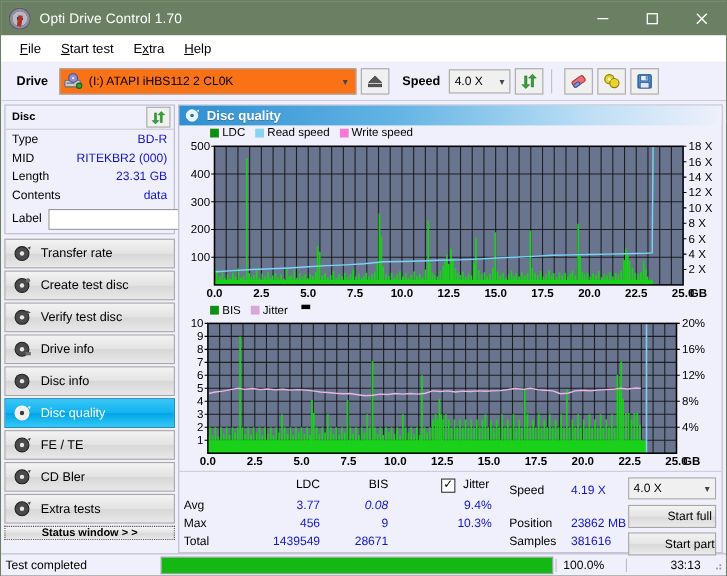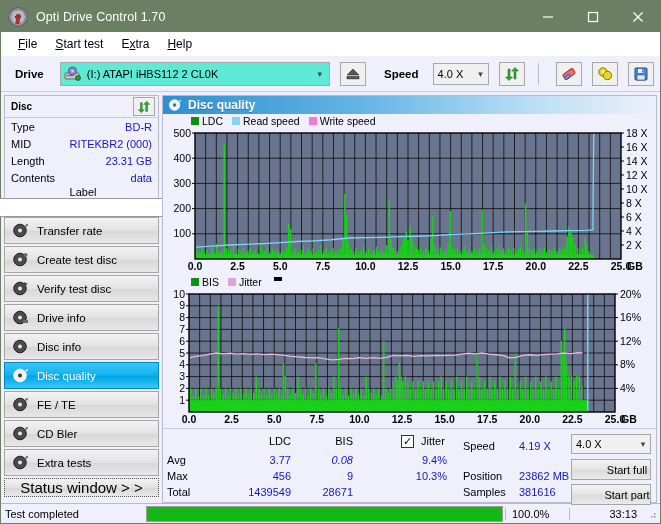--- a/index.html
+++ b/index.html
@@ -88,29 +88,28 @@
 
   
   #toolbar {
     height: 36px;
     background: #eff0fb;
     display: flex;
     align-items: center;
     padding: 0 6px;
     flex: 0 0 auto;
     border-bottom: 1px solid #c8c9da;
-    justify-content: space-between;
   }
   #drive-label {
     font-weight: bold; font-size: 11.5px; color: #000;
     margin-left: 8px; margin-right: 10px;
   }
   #drive-combo {
     width: 270px; height: 24px;
-    background: #5eead4;
+    background: #f97316;
     border: 1px solid #a8a8a8;
     display: flex; align-items: center;
     padding: 0 2px 0 3px;
   }
   #drive-combo-icon {
     width: 18px; height: 16px; flex: 0 0 auto; margin-right: 5px;
     position: relative;
   }
   #drive-combo-text {
     flex: 1 1 auto; font-size: 11px; color: #000;
@@ -176,21 +175,21 @@
     width: 22px; height: 19px; background:#f0f0f0; border:1px solid #a8a8a8;
     display:flex;align-items:center;justify-content:center;
   }
   .disc-row {
     display: flex; align-items: center;
     height: 17px; padding: 0 6px 0 6px;
     font-size: 11px;
   }
   .disc-row .k { color:#000; flex: 0 0 auto; }
   .disc-row .v { color:#1414c8; flex: 1 1 auto; text-align: right; }
-  #label-row { height: 26px; padding: 0 3px 0 6px; flex-direction: column; }
+  #label-row { height: 26px; padding: 0 3px 0 6px; }
   #label-input {
     flex: 1 1 auto; height: 19px;
     background: #ffffff; border: 1px solid #9a9a9a;
     margin-left: 6px; margin-right: 4px;
   }
 
   #nav-list { margin-top: 4px; display:flex; flex-direction: column; }
   .nav-btn {
     height: 27px;
     margin-bottom: 2px;
@@ -205,21 +204,21 @@
     border: 1px solid #0087c4;
     color: #ffffff;
   }
   .nav-icon { width: 17px; height: 17px; margin-right: 8px; flex:0 0 auto; }
   #sidebar-spacer { flex: 1 1 auto; }
   #status-window-btn {
     height: 22px;
     background: linear-gradient(to bottom, #f3f3f3 0%, #e2e2e2 50%, #d7d7d7 51%, #e8e8e8 100%);
     border: 1px dotted #555;
     display:flex; align-items:center; justify-content:center;
-    font-size: 15px; font-weight: normal;
+    font-size: 10px; font-weight: bold;
     margin-bottom: 20px;
   }
 
   
   #content {
     flex: 1 1 auto;
     display: flex; flex-direction: column;
     border: 1px solid #b9bacb;
     background: #eff0fb;
     min-width: 0;

